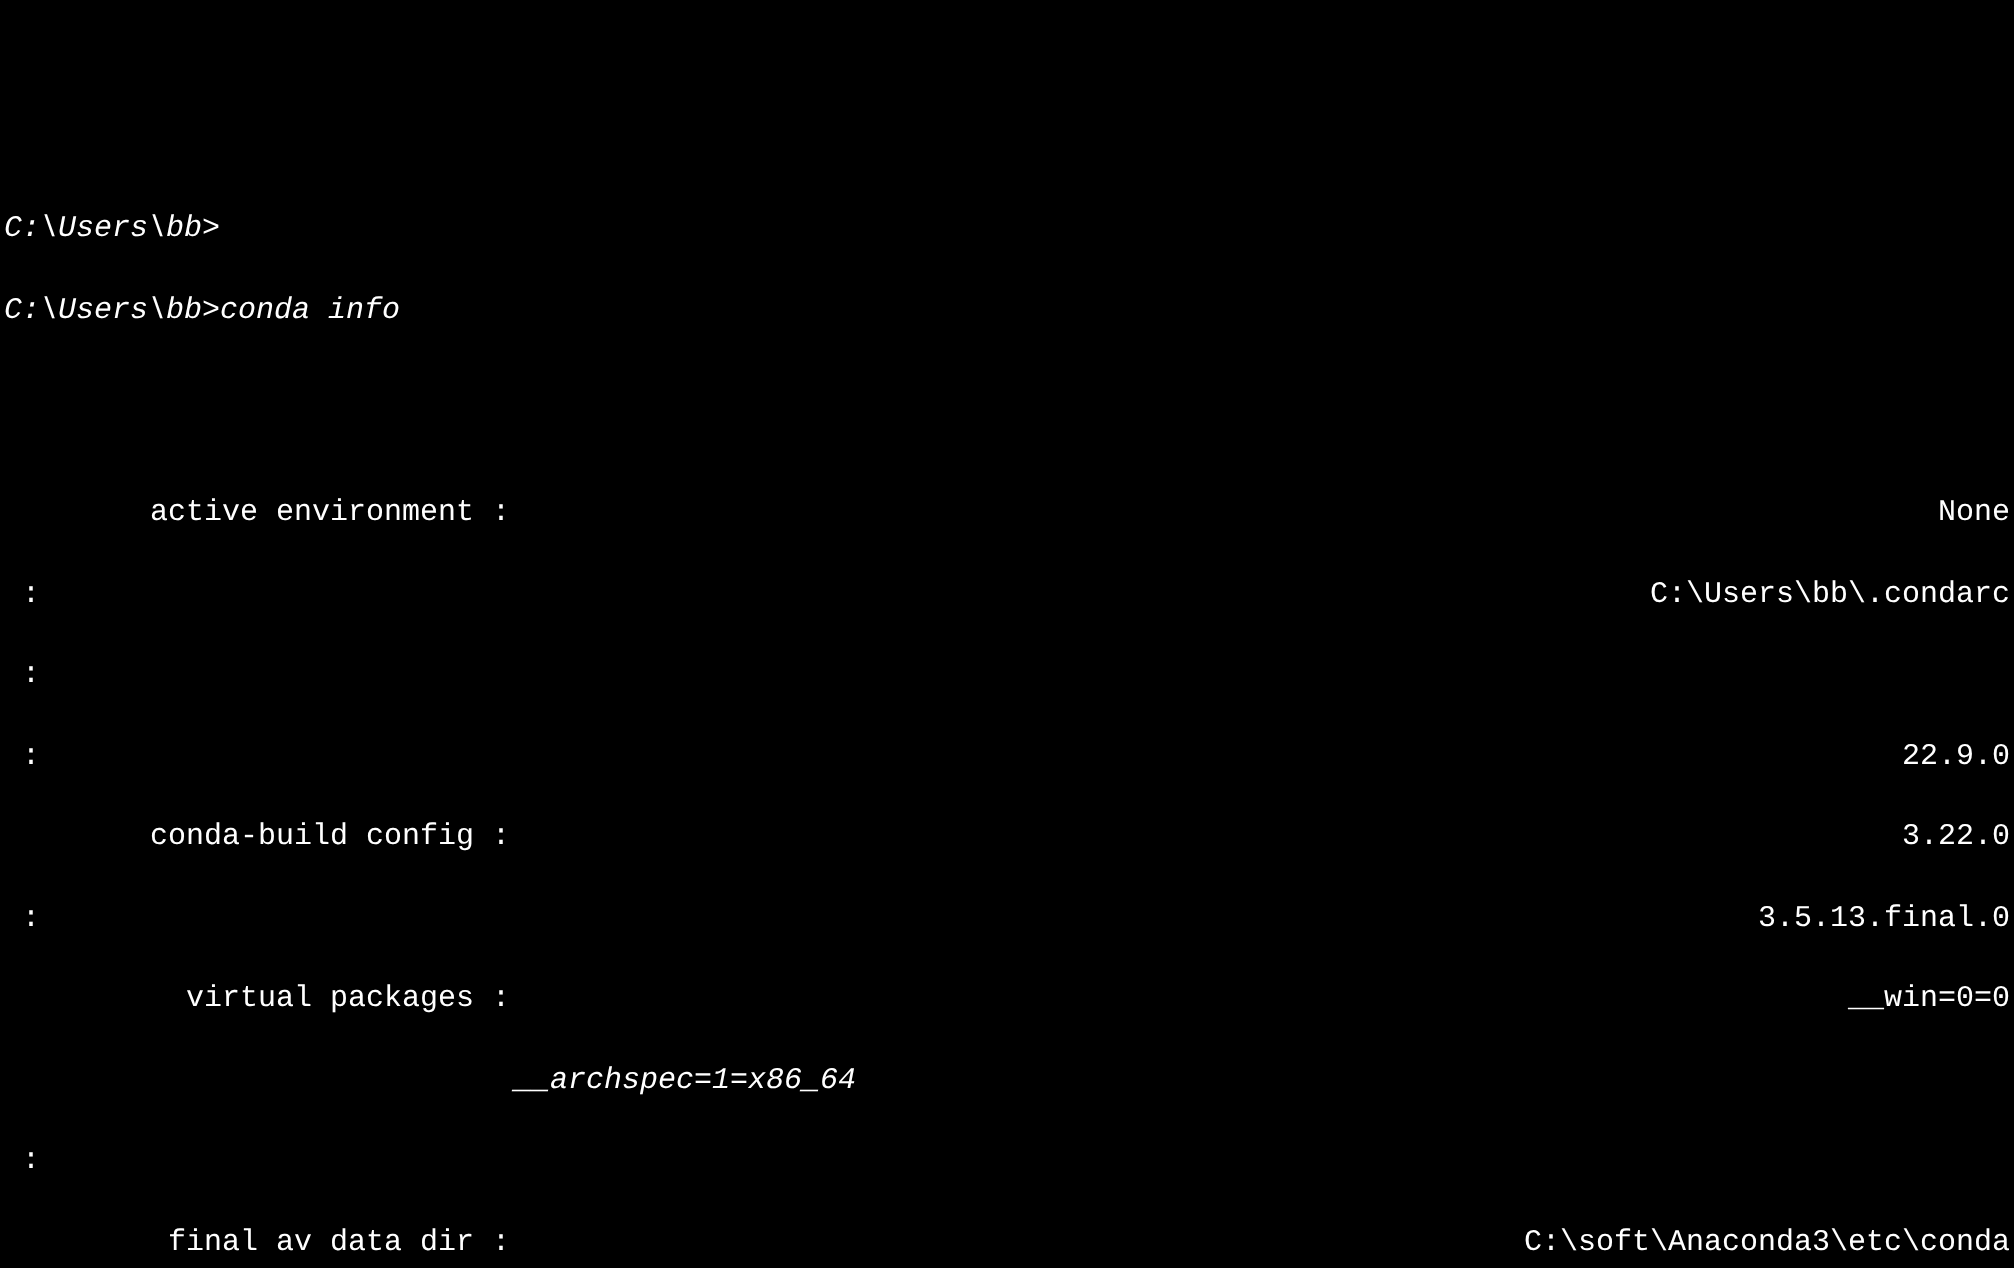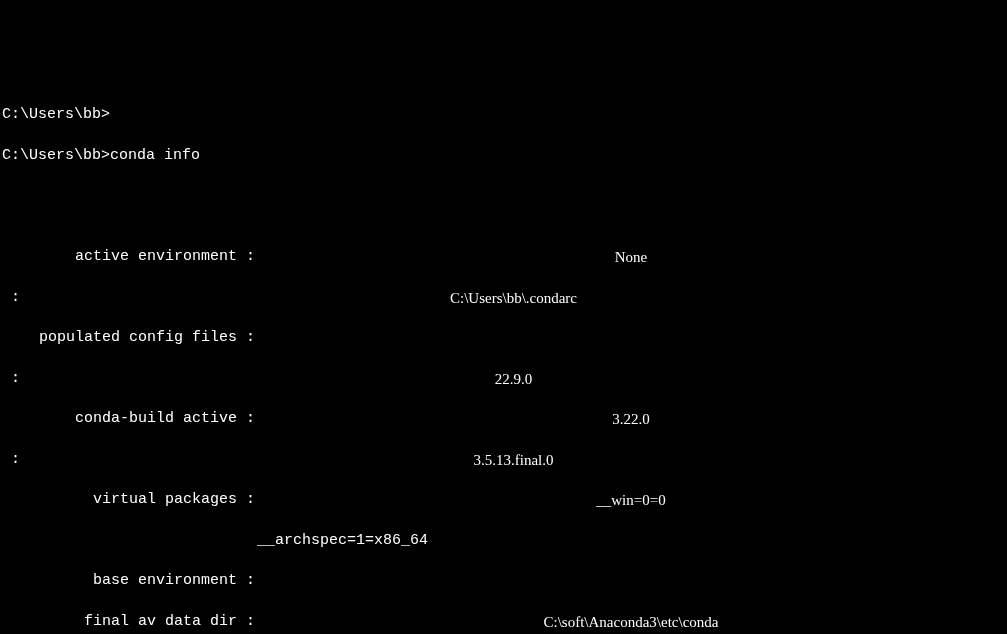--- a/index.html
+++ b/index.html
@@ -8,55 +8,55 @@
     color: #ffffff;
     font-family: "Consolas", "Courier New", monospace;
     font-size: 15px;
     line-height: 1.35;
     padding: 4px 2px;
     width: 1007px;
     height: 634px;
     overflow: hidden;
     white-space: pre;
   }
-  .prompt-line { display: block; }
+  .prompt-line { display: block; font-style: italic; }
   .info-row { display: flex; }
   .label {
     width: 235px;
     text-align: right;
     flex-shrink: 0;
   }
   .sep {
     width: 20px;
     text-align: center;
     flex-shrink: 0;
   }
-  .value { flex: 1; text-align: center; font-family: Liberation Serif, serif; }
-  .cont-value { padding-left: 255px; }
+  .value { flex: 1; text-align: right; }
+  .cont-value { padding-left: 255px; font-style: italic; }
   .blank { height: 1.35em; }
 </style>
 </head>
 <body>
 
 
 
 <div>
 <span class="prompt-line">C:\Users\bb&gt;</span>
 <span class="prompt-line"><span>C:\Users\bb&gt;</span><span>conda info</span></span>
 <div class="blank"></div>
 
 <div class="info-row"><span class="label">active environment</span><span class="sep"> : </span><span class="value">None</span></div>
 <div class="info-row"><span class="sep"> : </span><span class="value">C:\Users\bb\.condarc</span></div>
-<div class="info-row"><span class="label">populated config files</span><span class="sep"> : </span><span class="value"></span></div>
+<div class="info-row"><span class="sep"> : </span><span class="value"></span></div>
 <div class="info-row"><span class="sep"> : </span><span class="value">22.9.0</span></div>
-<div class="info-row"><span class="label">conda-build active</span><span class="sep"> : </span><span class="value">3.22.0</span></div>
+<div class="info-row"><span class="label">conda-build config</span><span class="sep"> : </span><span class="value">3.22.0</span></div>
 <div class="info-row"><span class="sep"> : </span><span class="value">3.5.13.final.0</span></div>
 <div class="info-row"><span class="label">virtual packages</span><span class="sep"> : </span><span class="value">__win=0=0</span></div>
 <div class="cont-value">__archspec=1=x86_64</div>
-<div class="info-row"><span class="label">base environment</span><span class="sep"> : </span></div>
+<div class="info-row"><span class="sep"> : </span></div>
 <div class="info-row"><span class="label">final av data dir</span><span class="sep"> : </span><span class="value">C:\soft\Anaconda3\etc\conda</span></div>
 
 
 
 
 
 
 
 
 

